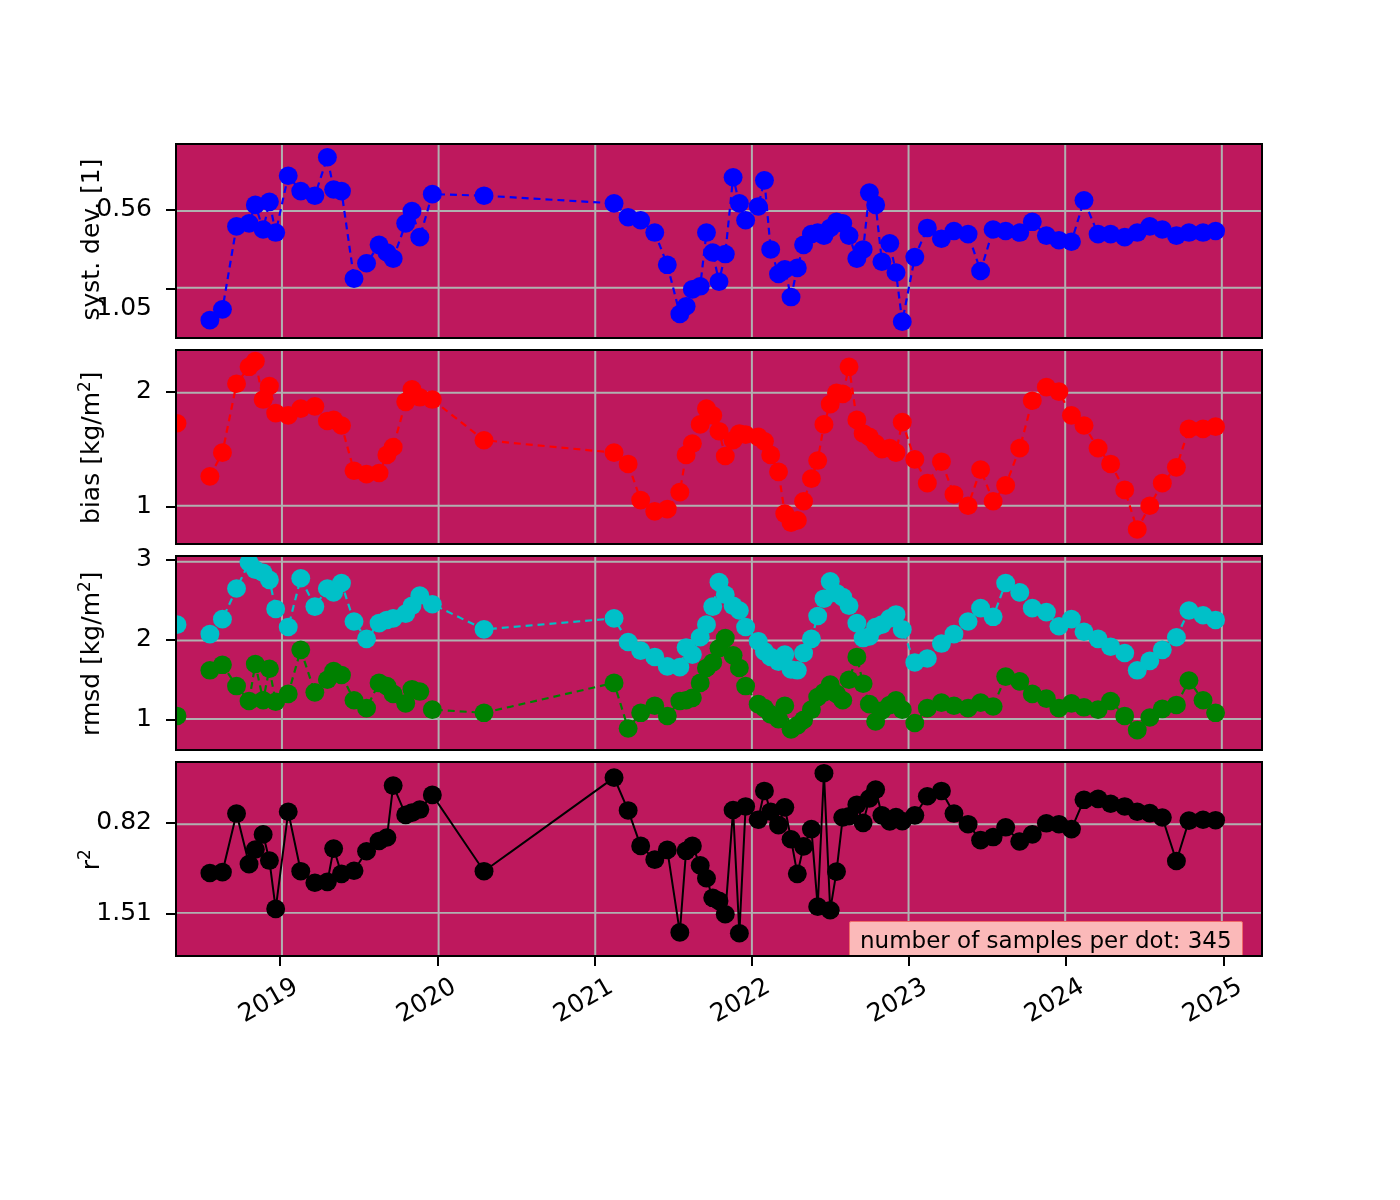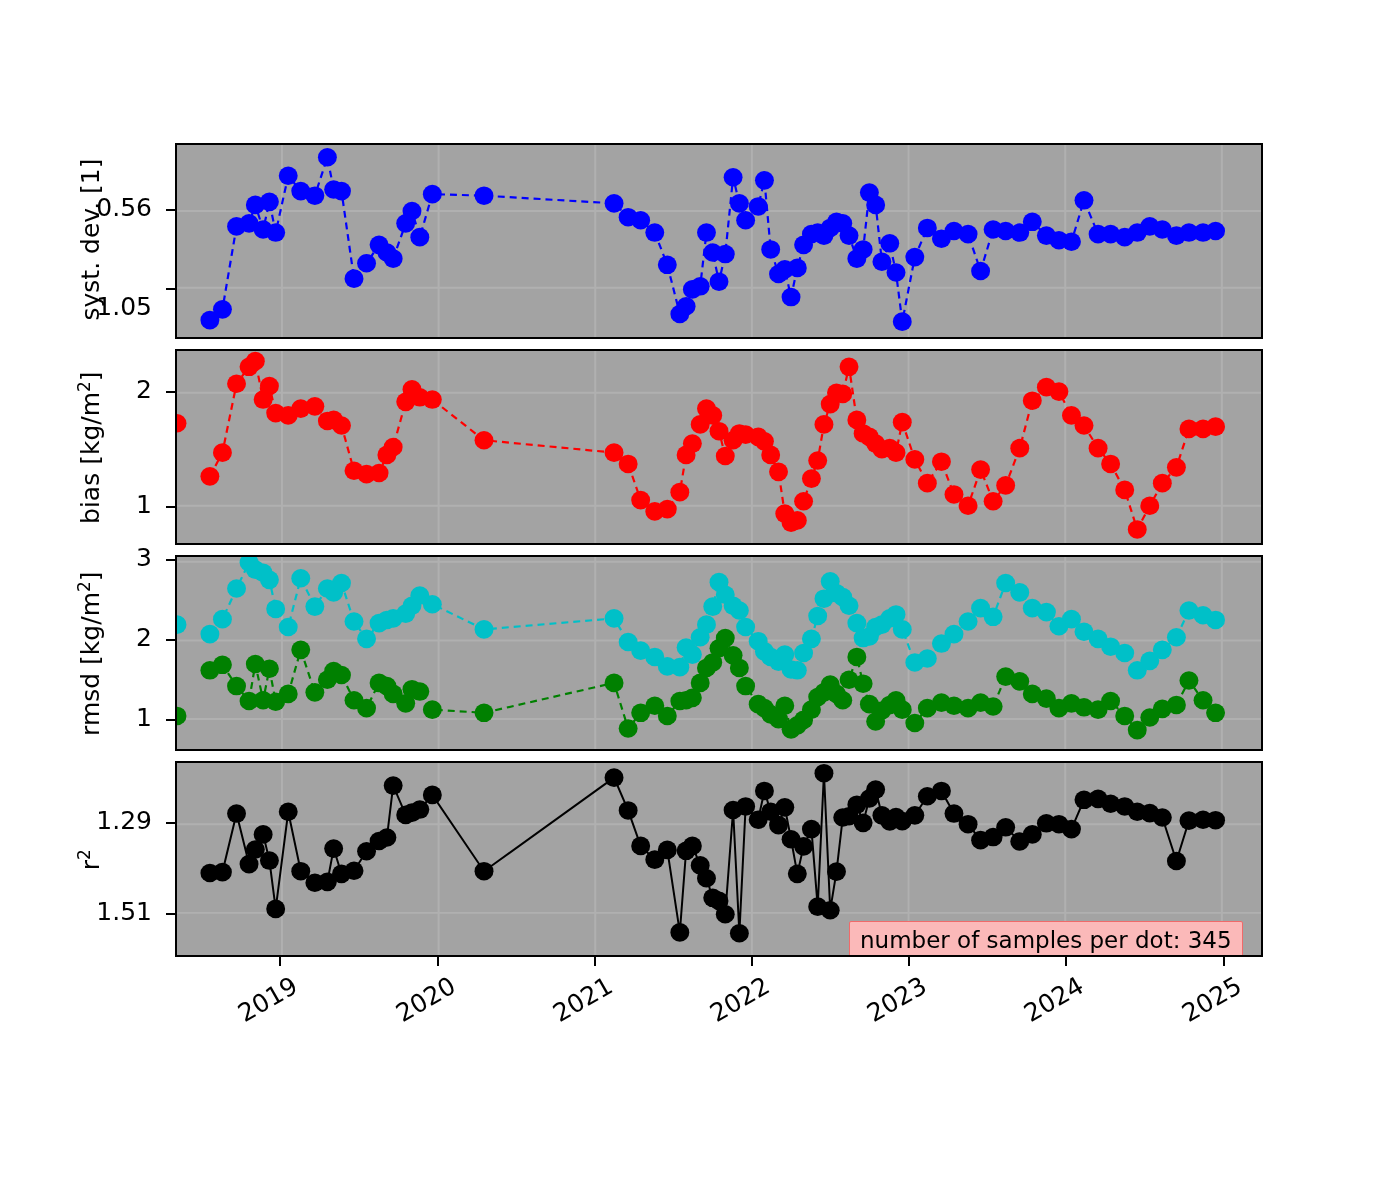--- a/index.html
+++ b/index.html
@@ -1,19 +1,19 @@
 <!DOCTYPE html>
 <html><head>
 <meta charset="utf-8">
 <style>
   html,body{margin:0;padding:0;background:#ffffff;}
   body{width:1400px;height:1200px;font-family:"DejaVu Sans","Liberation Sans",sans-serif;overflow:hidden;}
   #figure{position:relative;width:1400px;height:1200px;background:#ffffff;}
 
-  .panel{position:absolute;box-sizing:border-box;border:2.2px solid #000;background:#a3a3a3;overflow:hidden;}
+  .panel{position:absolute;box-sizing:border-box;border:2.2px solid #000;background:#be185d;overflow:hidden;}
   .plotsvg{position:absolute;left:0;top:0;width:100%;height:100%;display:block;}
 
   .ylabel{position:absolute;transform-origin:50% 50%;transform:rotate(-90deg);
           font-size:25px;color:#000;white-space:nowrap;text-align:center;}
   .ytick{position:absolute;font-size:25px;color:#000;text-align:right;white-space:nowrap;}
   .ytickmark{position:absolute;background:#000;height:2px;width:9px;}
 
   .xtick{position:absolute;font-size:25px;color:#000;white-space:nowrap;
          transform-origin:100% 0%;transform:rotate(-30deg);text-align:right;}
   .xtickmark{position:absolute;background:#000;width:2px;height:9px;}
@@ -453,21 +453,21 @@
           <circle cx="1042.40" cy="159.05" r="9.5" fill="#008000" stroke="none"></circle>
           <circle cx="NaN" cy="162.26" r="9.5" fill="#008000" stroke="none"></circle>
         </g>
       </svg>
   </div>
 
   <div class="ylabel" id="ylab-3" style="left:-40px;top:844px;width:260px;">
     <span>r<span class="sup">2</span></span>
   </div>
   <div class="ytick" id="yt-3-0" style="left: 20px; width: 132px; top: 896.998px;">1.51</div>
-  <div class="ytick" id="yt-3-1" style="left: 20px; width: 132px; top: 806.467px;">1.29</div>
+  <div class="ytick" id="yt-3-1" style="left: 20px; width: 132px; top: 806.467px;">0.82</div>
   <div class="panel" id="panel-3" style="left:175px;top:761px;width:1088px;height:196px;">
     <svg class="plotsvg" id="svg-3" viewBox="0 0 1088 196" preserveAspectRatio="none">
         <g>
           <line x1="105.34104046243809" y1="0" x2="105.34104046243809" y2="196" stroke="#b0b0b0" stroke-width="2"></line>
           <line x1="262.56647398844797" y1="0" x2="262.56647398844797" y2="196" stroke="#b0b0b0" stroke-width="2"></line>
           <line x1="419.7919075144579" y1="0" x2="419.7919075144579" y2="196" stroke="#b0b0b0" stroke-width="2"></line>
           <line x1="577.0173410404677" y1="0" x2="577.0173410404677" y2="196" stroke="#b0b0b0" stroke-width="2"></line>
           <line x1="734.2427745664777" y1="0" x2="734.2427745664777" y2="196" stroke="#b0b0b0" stroke-width="2"></line>
           <line x1="891.4682080924875" y1="0" x2="891.4682080924875" y2="196" stroke="#b0b0b0" stroke-width="2"></line>
           <line x1="1048.6936416184976" y1="0" x2="1048.6936416184976" y2="196" stroke="#b0b0b0" stroke-width="2"></line>

